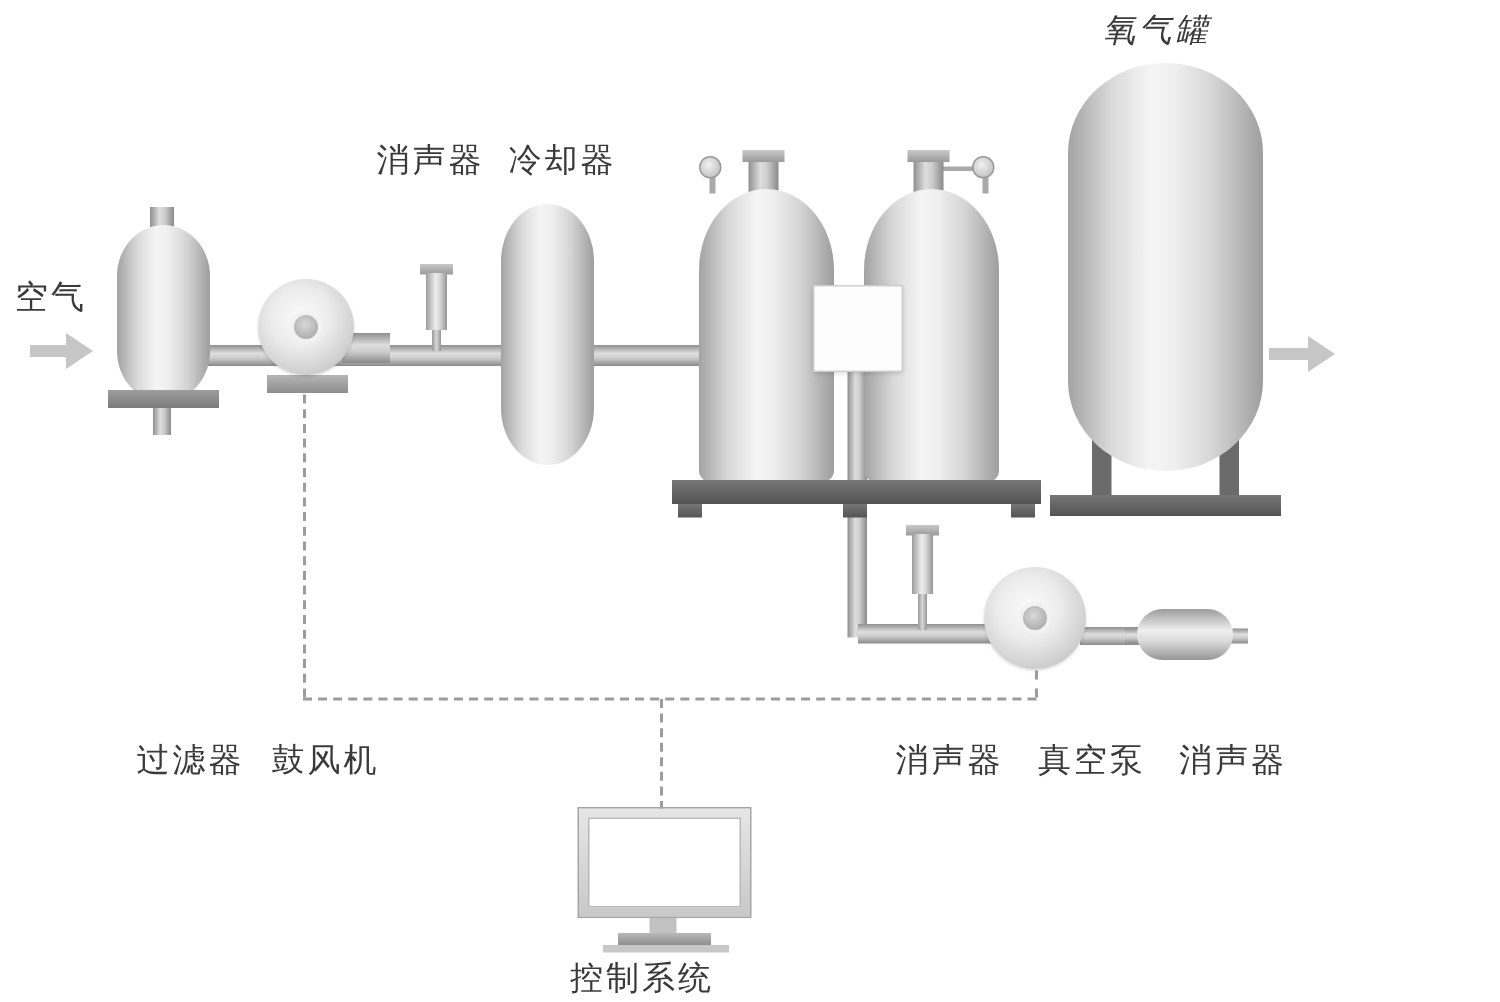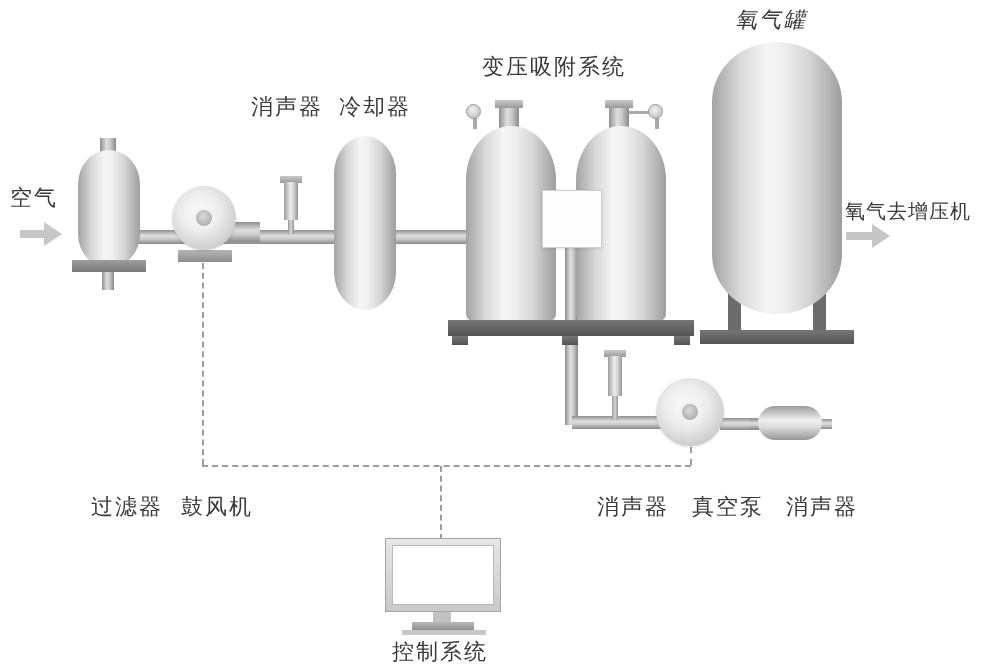--- a/index.html
+++ b/index.html
@@ -49,29 +49,27 @@
   .arrow-svg { position:absolute; z-index:3; }
 </style>
 </head>
 <body>
 
 <div class="canvas">
 
   <div class="lbl" style="left:10px; top:183px;">空气</div>
   <div class="lbl" style="left:251px; top:92px;">消声器</div>
   <div class="lbl" style="left:339px; top:92px;">冷却器</div>
-  <div class="lbl" style="left:482px; top:52px;">变压吸附系统</div>
   <div class="lbl" style="left:735px; top:5px;font-style:italic;">氧气罐</div>
-  <div class="lbl sm" style="left:845px; top:198px;">氧气去增压机</div>
   <div class="lbl" style="left:91px; top:492px;">过滤器</div>
   <div class="lbl" style="left:181px; top:492px;">鼓风机</div>
   <div class="lbl" style="left:597px; top:492px;">消声器</div>
   <div class="lbl" style="left:692px; top:492px;text-align:right;">真空泵</div>
   <div class="lbl" style="left:786px; top:492px;">消声器</div>
-  <div class="lbl" style="left:392px; top:637px;">控制系统</div>
+  <div class="lbl" style="left:380px; top:637px;">控制系统</div>
 
   <svg class="arrow-svg" style="left:20px; top:220px;" width="44" height="28" viewBox="0 0 44 28">
     <polygon points="0,10 24,10 24,2 42,14 24,26 24,18 0,18" fill="#c6c6c6"></polygon>
   </svg>
   <svg class="arrow-svg" style="left:846px; top:222px;" width="46" height="28" viewBox="0 0 46 28">
     <polygon points="0,10 26,10 26,2 44,14 26,26 26,18 0,18" fill="#c6c6c6"></polygon>
   </svg>
 
   <div class="pipe-h" style="left:130px; top:230px; width:345px; height:14px;"></div>
   <div class="pipe-h" style="left:540px; top:206px; width:62px; height:13px;"></div>

